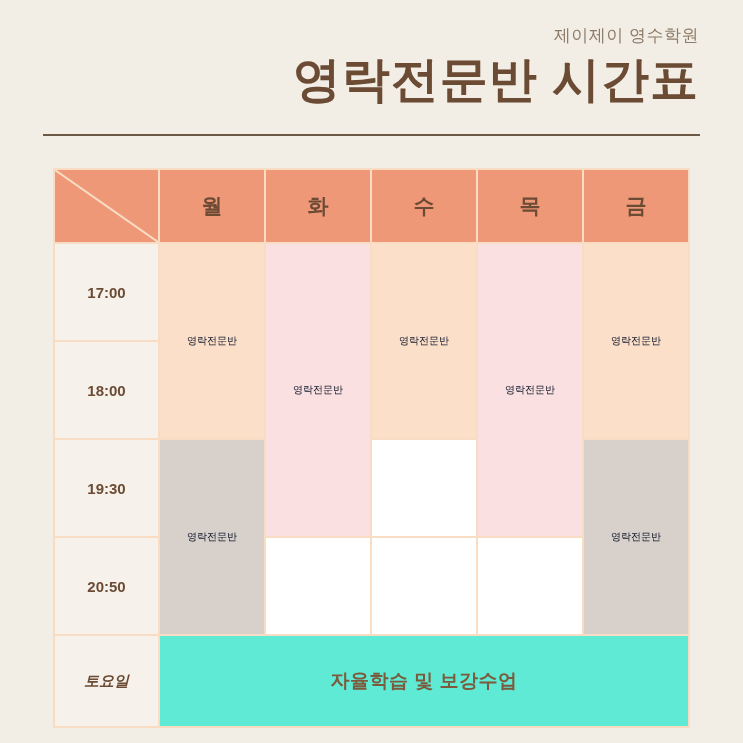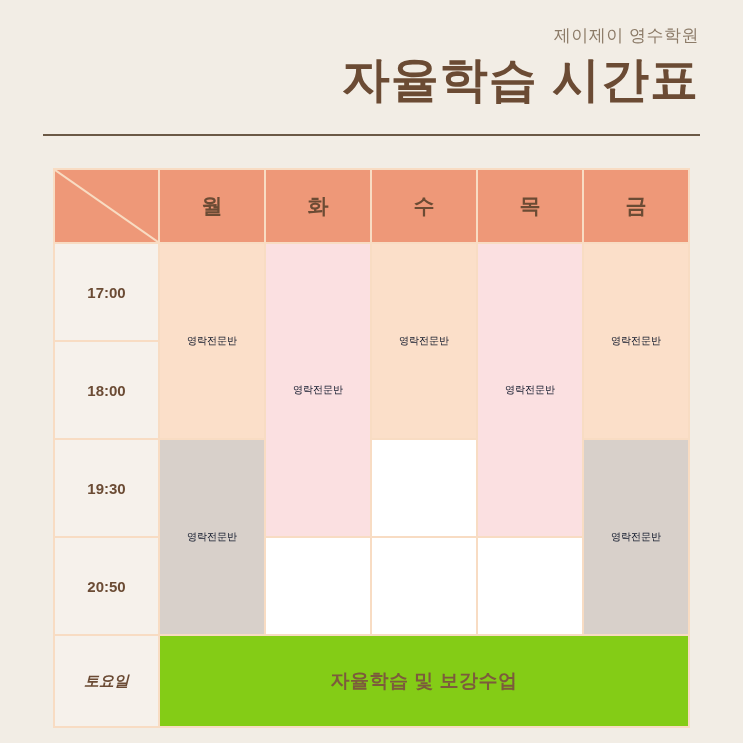--- a/index.html
+++ b/index.html
@@ -119,33 +119,33 @@
     font-size: 10px;
     line-height: 1.2;
     word-break: keep-all;
   }
   td.slot.blank { background: #FFFFFF; }
   td.slot.peach { background: #FBDFC9; }
   td.slot.pink  { background: #FBE0E1; }
   td.slot.gray  { background: #D8D0CA; }
 
   td.sat-note {
-    background: #84cc16;
+    background: #5eead4;
     color: #7C5B3C;
     font-size: 19px;
     font-weight: bold;
     letter-spacing: 0.5px;
   }
 </style>
 </head>
 <body>
 
 <div class="header">
   <p class="brand">제이제이 영수학원</p>
-  <h1 class="page-title">자율학습 시간표</h1>
+  <h1 class="page-title">영락전문반 시간표</h1>
 </div>
 <div class="title-rule"></div>
 
 <div class="schedule-wrap">
   <table class="schedule">
     <colgroup>
       <col class="time-col">
       <col class="day-col">
       <col class="day-col">
       <col class="day-col">

